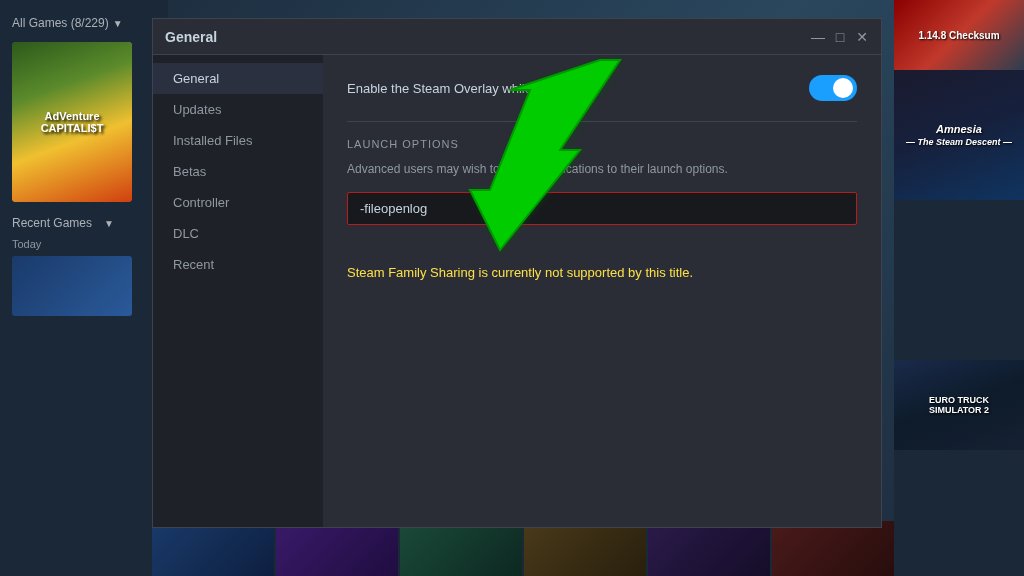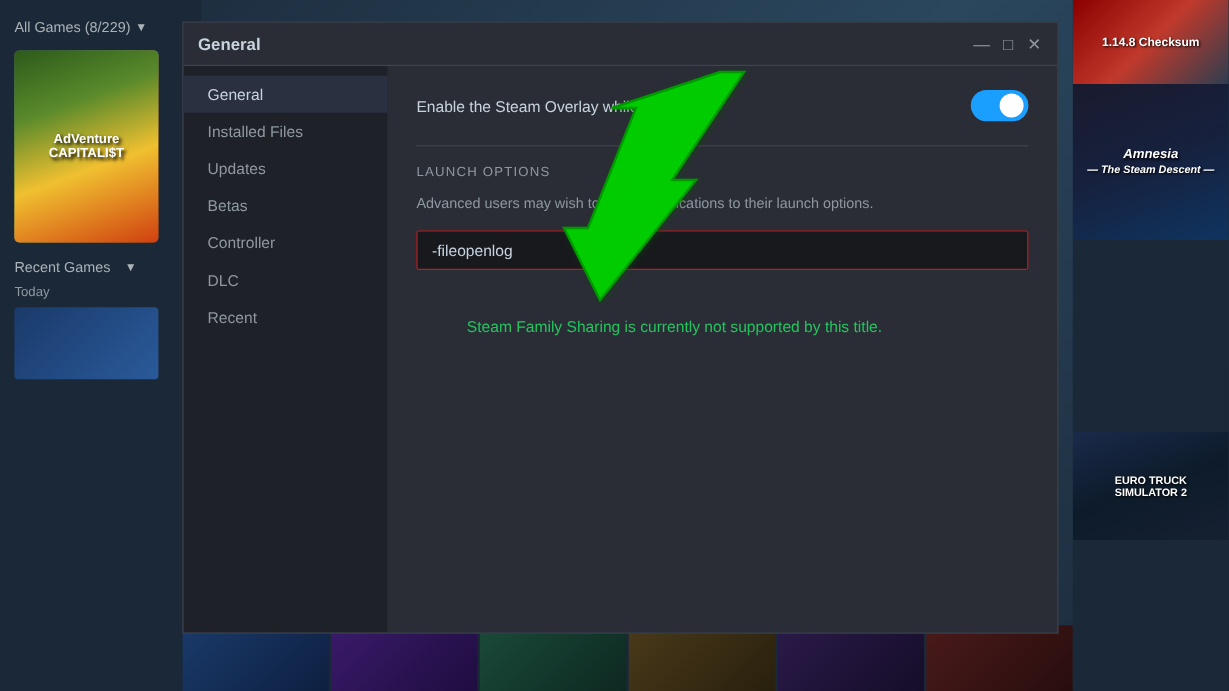--- a/index.html
+++ b/index.html
@@ -231,24 +231,23 @@
       border: 1px solid #b91c1c;
       color: #c6d4df;
       font-size: 13px;
       padding: 8px 12px;
       outline: none;
       border-radius: 2px;
       margin-bottom: 20px;
     }
 
     .family-sharing-note {
-      color: #22c55e;
+      color: #fde047;
       font-size: 13px;
       margin-top: 20px;
-      margin-left: 42px;
     }
 
     
     .right-games {
       position: absolute;
       right: 0;
       top: 0;
       width: 130px;
       height: 576px;
       background: #1b2838;
@@ -346,24 +345,24 @@
     </div>
   </div>
 
   <div class="dialog-body">
 
     <div class="dialog-nav">
       <div class="nav-item active">
         <span>General</span>
       </div>
       <div class="nav-item">
+        <span>Updates</span>
+      </div>
+      <div class="nav-item">
         <span>Installed Files</span>
-      </div>
-      <div class="nav-item">
-        <span>Updates</span>
       </div>
       <div class="nav-item">
         <span>Betas</span>
       </div>
       <div class="nav-item">
         <span>Controller</span>
       </div>
       <div class="nav-item">
         <span>DLC</span>
       </div>

